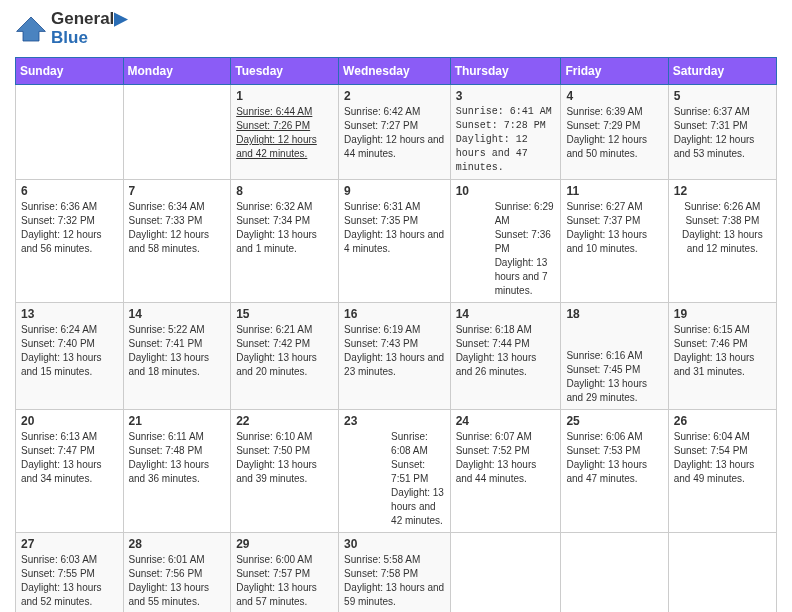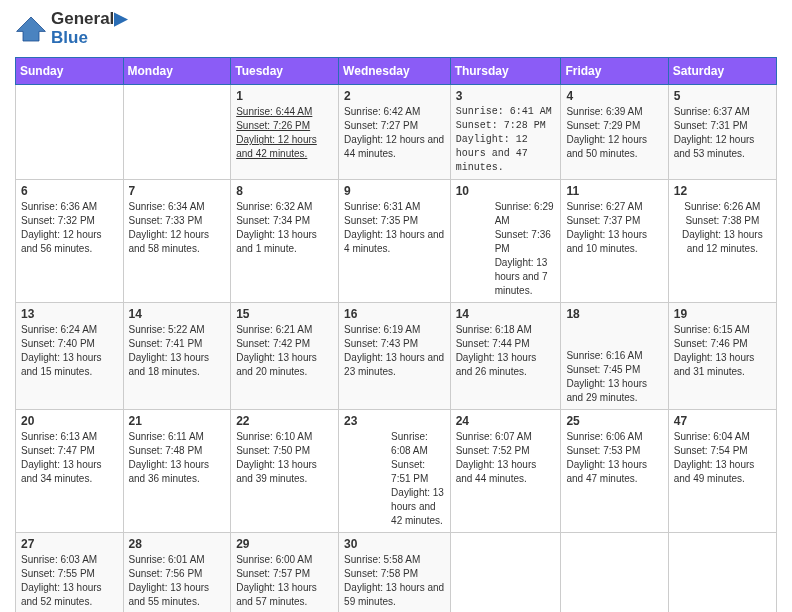--- a/index.html
+++ b/index.html
@@ -273,21 +273,21 @@
 Sunset: 7:52 PM
 Daylight: 13 hours and 44 minutes.</div>
           </td>
           <td>
             <span class="day-num">25</span>
             <div class="day-info" style="white-space: pre-line;">Sunrise: 6:06 AM
 Sunset: 7:53 PM
 Daylight: 13 hours and 47 minutes.</div>
           </td>
           <td>
-            <span class="day-num">47</span>
+            <span class="day-num">26</span>
             <div class="day-info" style="white-space: pre-line;">Sunrise: 6:04 AM
 Sunset: 7:54 PM
 Daylight: 13 hours and 49 minutes.</div>
           </td>
         </tr>
         <tr>
           <td>
             <span class="day-num">27</span>
             <div class="day-info" style="white-space: pre-line;">Sunrise: 6:03 AM
 Sunset: 7:55 PM

